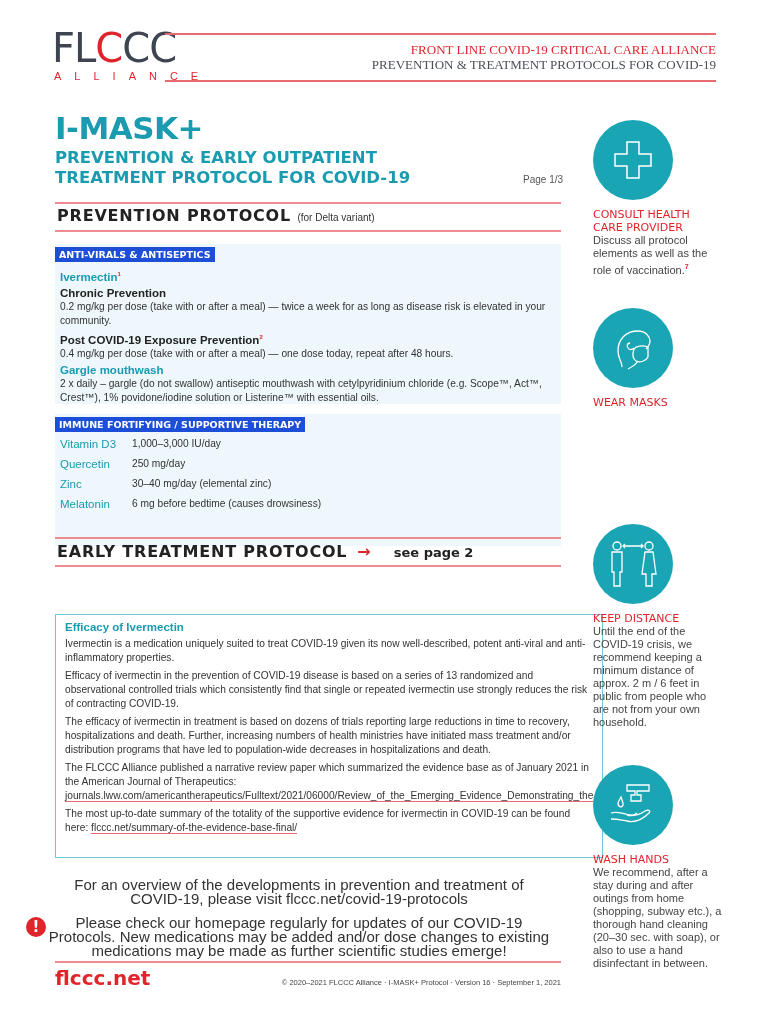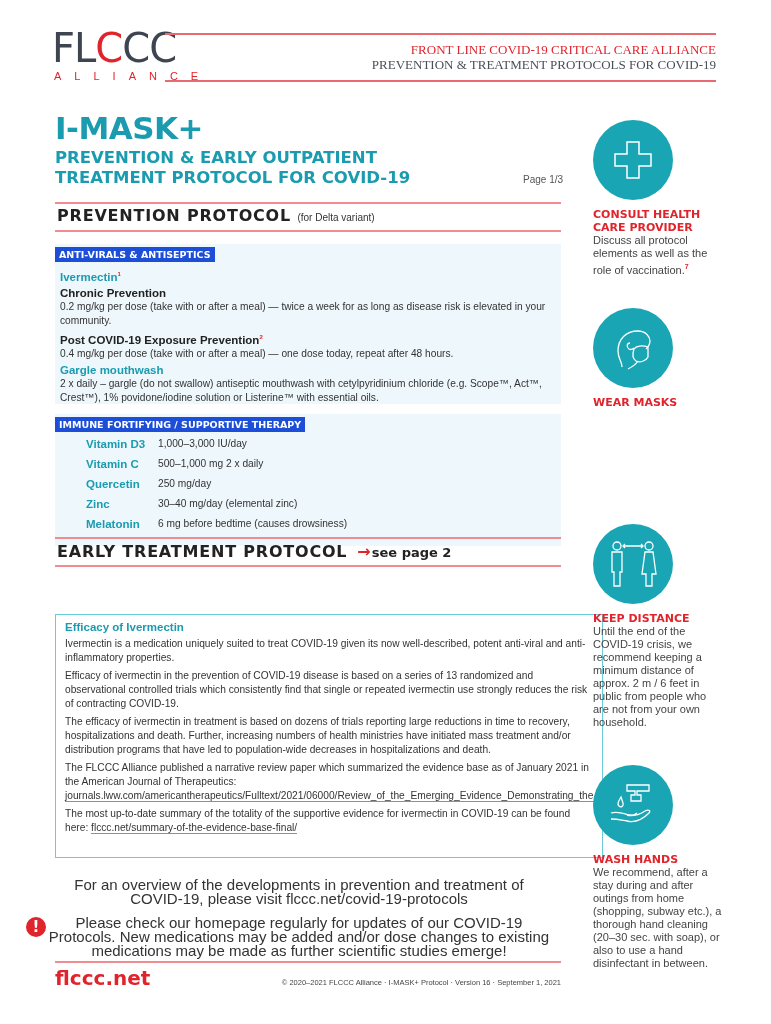--- a/index.html
+++ b/index.html
@@ -19,50 +19,50 @@
 
   
   .title-main { position: absolute; left: 55px; top: 110px; font-family: "DejaVu Sans", sans-serif; font-weight: bold; font-size: 31px; color: #1a9bb0; letter-spacing: -0.5px; }
   .title-sub { position: absolute; left: 55px; top: 148px; font-family: "DejaVu Sans", sans-serif; font-weight: bold; font-size: 16.5px; line-height: 20px; color: #1a9bb0; }
   .page-num { position: absolute; left: 523px; top: 174px; font-size: 10px; color: #555; }
 
   .sec-line { position: absolute; left: 55px; width: 506px; height: 1.5px; background: #f08b8f; }
   .sec-title { position: absolute; left: 57px; font-family: "DejaVu Sans", sans-serif; font-weight: bold; font-size: 16px; color: #222; letter-spacing: 0.8px; }
   .sec-title .note { font-family: "Liberation Sans", sans-serif; font-weight: normal; font-size: 10px; letter-spacing: 0; color: #333; }
   .sec-title .arrow { color: #e0242c; font-weight: bold; margin-left: 10px; letter-spacing: 0; }
-  .sec-title .see { font-size: 13px; letter-spacing: 0; margin-left: 1px; }
+  .sec-title .see { font-size: 13px; letter-spacing: 0; margin-left: 23px; }
 
   .panel { position: absolute; left: 55px; width: 506px; background: #eef7fb; }
   .panel-tag { display: inline-block; background: #1d4ed8; color: #fff; font-family: "DejaVu Sans", sans-serif; font-weight: bold; font-size: 9.5px; padding: 2px 4px; letter-spacing: 0; }
   .panel-body { padding: 3px 5px 4px 5px; font-size: 10.2px; line-height: 14px; color: #333; }
   .drug { color: #1a9bb0; font-weight: bold; font-size: 11.5px; margin-top: 2px; }
   .drug sup, .subhead sup { color: #e0242c; font-size: 6px; }
   .subhead { color: #222; font-weight: bold; font-size: 11.5px; margin-top: 2px; }
   .dose { margin-bottom: 2px; }
 
   .vit-row { display: flex; height: 20px; align-items: center; }
-  .vit-name { width: 72px; color: #1a9bb0; font-weight: bold; font-size: 11.5px; margin-left: 26px; }
+  .vit-name { width: 72px; color: #1a9bb0; font-weight: normal; font-size: 11.5px; }
   .vit-val { font-size: 10.2px; color: #333; }
 
   
   .eff { position: absolute; left: 55px; top: 614px; width: 548px; height: 244px; border: 1.5px solid #6ccbd8; padding: 6px 9px; }
   .eff h3 { color: #1a9bb0; font-size: 11.5px; font-weight: bold; margin-bottom: 4px; }
   .eff p { font-size: 10.2px; line-height: 14px; color: #333; margin-bottom: 4px; }
   .eff a { color: #333; text-decoration: none; border-bottom: 1px solid #e86a6e; }
 
   .foot-text { position: absolute; left: 46px; font-size: 15px; line-height: 14px; color: #333; width: 506px; text-align: center; }
   .alert-icon { position: absolute; left: 26px; top: 917px; width: 20px; height: 20px; border-radius: 50%; background: #e0242c; color: #fff; font-weight: bold; font-size: 15px; text-align: center; line-height: 20px; font-family: "DejaVu Sans", sans-serif; }
   .foot-line { position: absolute; left: 55px; top: 961px; width: 506px; height: 1.5px; background: #f08b8f; }
   .foot-brand { position: absolute; left: 55px; top: 966px; font-family: "DejaVu Sans", sans-serif; font-weight: bold; font-size: 20px; color: #e0242c; }
   .foot-copy { position: absolute; right: 210px; top: 978px; font-size: 7.5px; color: #444; }
 
   
   .side { position: absolute; left: 593px; width: 130px; }
   .circle { width: 80px; height: 80px; border-radius: 50%; background: #1aa5b5; display: flex; align-items: center; justify-content: center; margin-bottom: 8px; }
-  .side h4 { font-family: "DejaVu Sans", sans-serif; color: #e0242c; font-size: 11px; line-height: 13px; font-weight: bold; }
+  .side h4 { font-family: "DejaVu Sans", sans-serif; color: #e0242c; font-size: 11px; line-height: 13px; font-weight: normal; }
   .side p { font-size: 11px; line-height: 13px; color: #444; }
   .side sup { color: #e0242c; font-size: 7px; font-weight: bold; }
 </style>
 </head>
 <body>
 
 <div class="logo">
   <div class="logo-main"><span>FL</span><span class="red">C</span><span>CC</span></div>
   <div class="logo-sub">ALLIANCE</div>
 </div>
@@ -99,24 +99,20 @@
     <div class="dose">2 x daily – gargle (do not swallow) antiseptic mouthwash with cetylpyridinium chloride (e.g. Scope™, Act™, Crest™), 1% povidone/iodine solution or Listerine™ with essential oils.</div>
   </div>
 </div>
 
 <div class="panel" style="top:414px; height:132px;">
   <span class="panel-tag">IMMUNE FORTIFYING / SUPPORTIVE THERAPY</span>
   <div class="panel-body" style="padding-top:2px;">
     <div class="vit-row">
         <span class="vit-name">Vitamin D3</span>
         <span class="vit-val">1,000–3,000 IU/day</span>
-      </div>
-    <div class="vit-row">
-        <span class="vit-name">Vitamin C</span>
-        <span class="vit-val">500–1,000 mg 2 x daily</span>
       </div>
     <div class="vit-row">
         <span class="vit-name">Quercetin</span>
         <span class="vit-val">250 mg/day</span>
       </div>
     <div class="vit-row">
         <span class="vit-name">Zinc</span>
         <span class="vit-val">30–40 mg/day (elemental zinc)</span>
       </div>
     <div class="vit-row">

